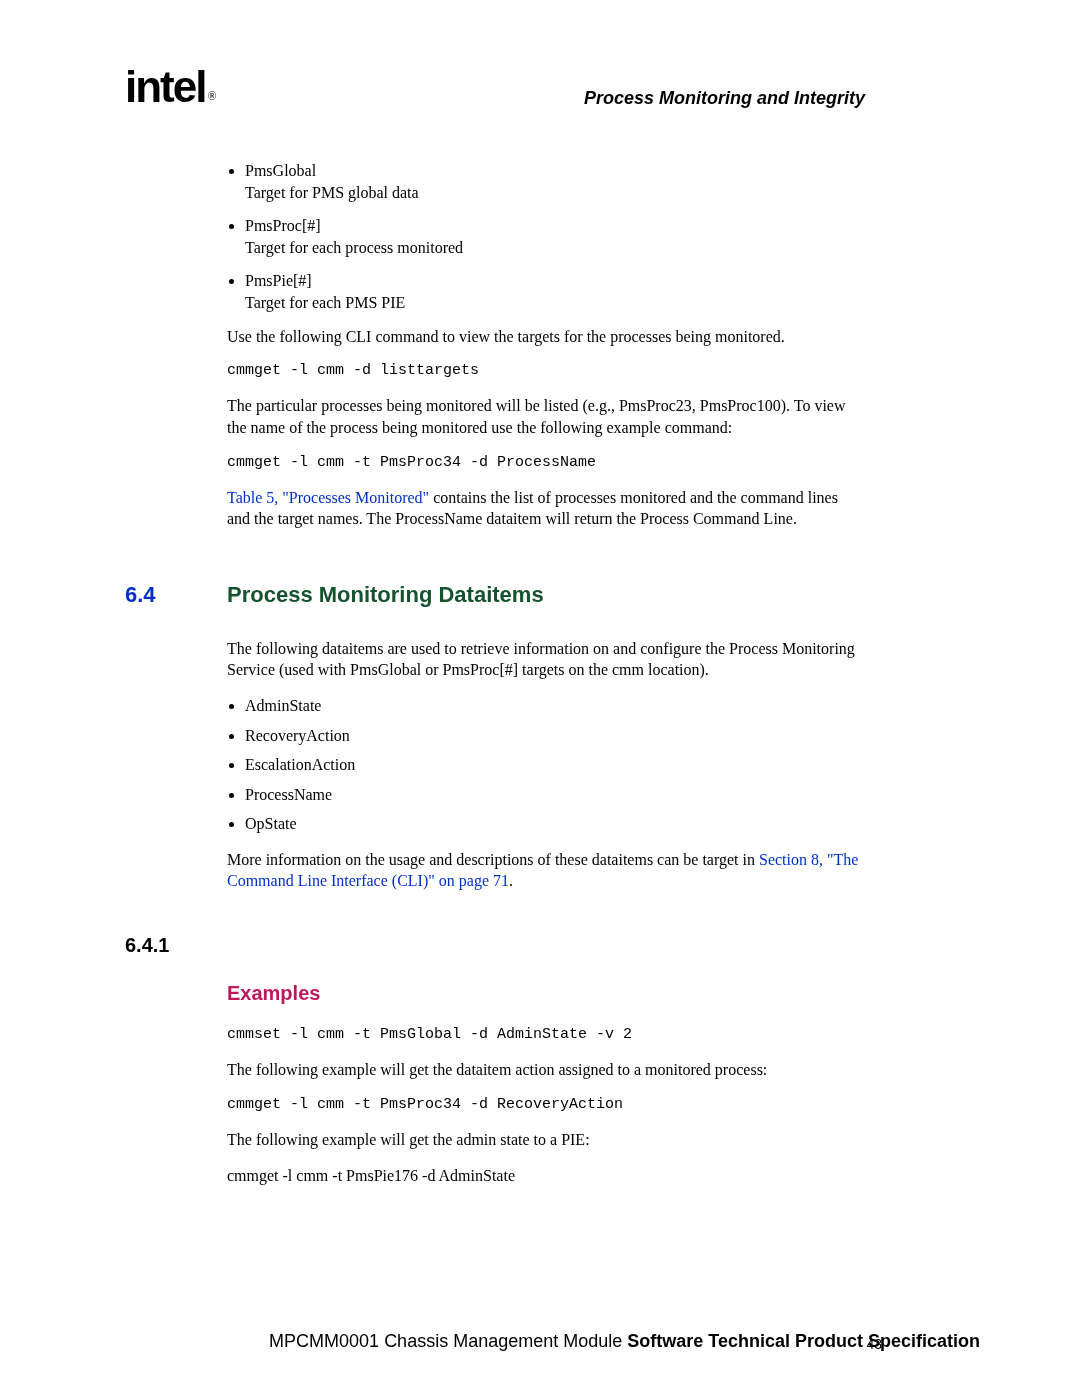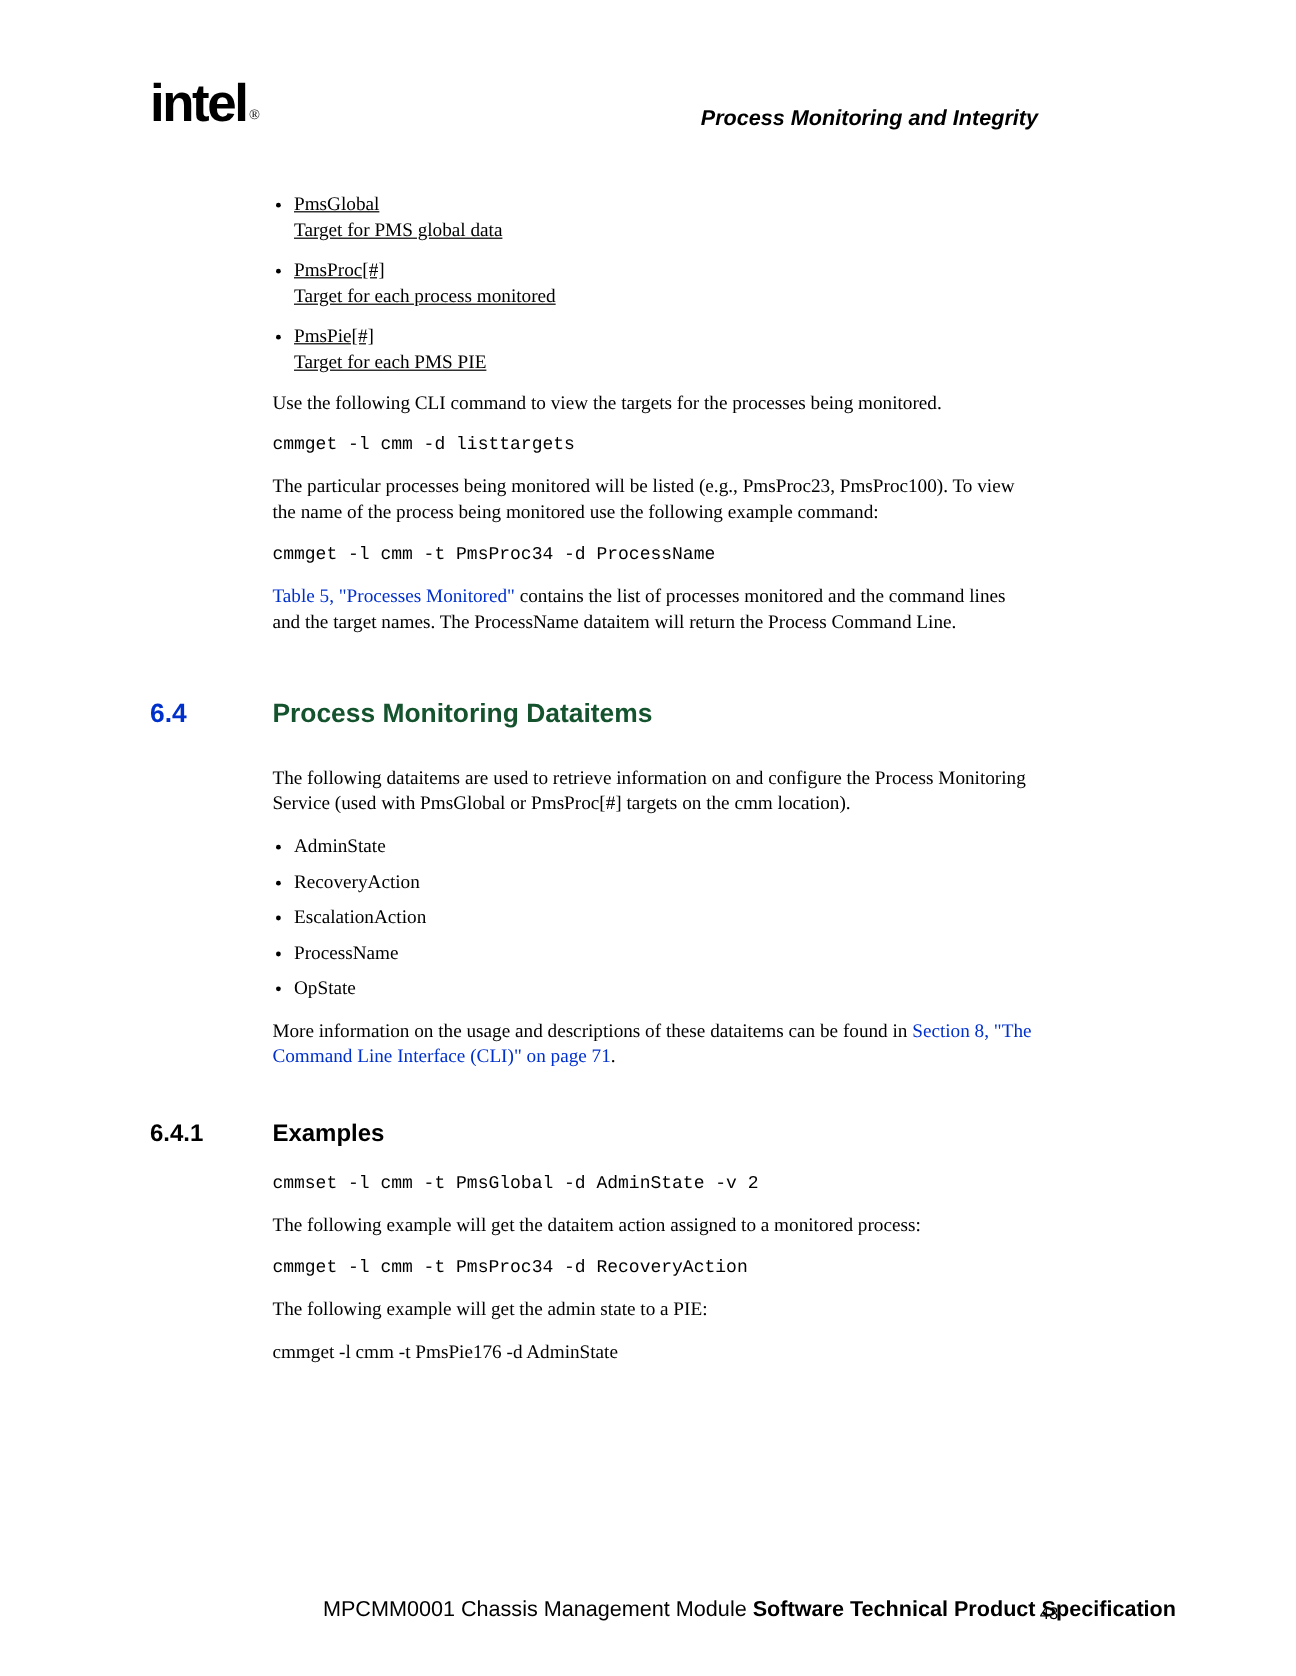--- a/index.html
+++ b/index.html
@@ -51,21 +51,20 @@
     font-style: italic;
     font-size: 18px;
   }
   .content {
     margin-left: 102px;
     line-height: 1.35;
   }
   ul.bullet-list {
     margin: 0 0 0 0;
     padding-left: 18px;
-    text-decoration: underline;
   }
   ul.bullet-list li {
     margin-bottom: 12px;
   }
   .bullet-title { display: block; }
   .bullet-desc { display: block; }
   .para { margin: 10px 0 14px 0; }
   .code {
     font-family: "Courier New", monospace;
     white-space: pre;
@@ -101,22 +100,23 @@
   .sub-num {
     width: 102px;
     font-family: Arial, Helvetica, sans-serif;
     font-weight: bold;
     color: #000000;
     font-size: 20px;
   }
   .sub-title {
     font-family: Arial, Helvetica, sans-serif;
     font-weight: bold;
-    color: #000000;
+    color: #be185d;
     font-size: 20px;
+    margin-top: 48px;
   }
   .simple-list {
     margin: 8px 0 14px 0;
     padding-left: 18px;
   }
   .simple-list li {
     margin-bottom: 8px;
   }
   .footer {
     position: absolute;
@@ -183,21 +183,21 @@
 
     <ul class="simple-list">
       <li>AdminState</li>
       <li>RecoveryAction</li>
       <li>EscalationAction</li>
       <li>ProcessName</li>
       <li>OpState</li>
     </ul>
 
     <div class="para">
-      <span>More information on the usage and descriptions of these dataitems can be found in </span><span class="link">Section 8, "The Command Line Interface (CLI)" on page 71</span><span>.</span>
+      <span>More information on the usage and descriptions of these dataitems can be target in </span><span class="link">Section 8, "The Command Line Interface (CLI)" on page 71</span><span>.</span>
     </div>
 
     <div class="subsection">
       <div class="sub-num">6.4.1</div>
       <div class="sub-title">Examples</div>
     </div>
 
     <div class="code">cmmset -l cmm -t PmsGlobal -d AdminState -v 2</div>
     <div class="para">The following example will get the dataitem action assigned to a monitored process:</div>
     <div class="code">cmmget -l cmm -t PmsProc34 -d RecoveryAction</div>

